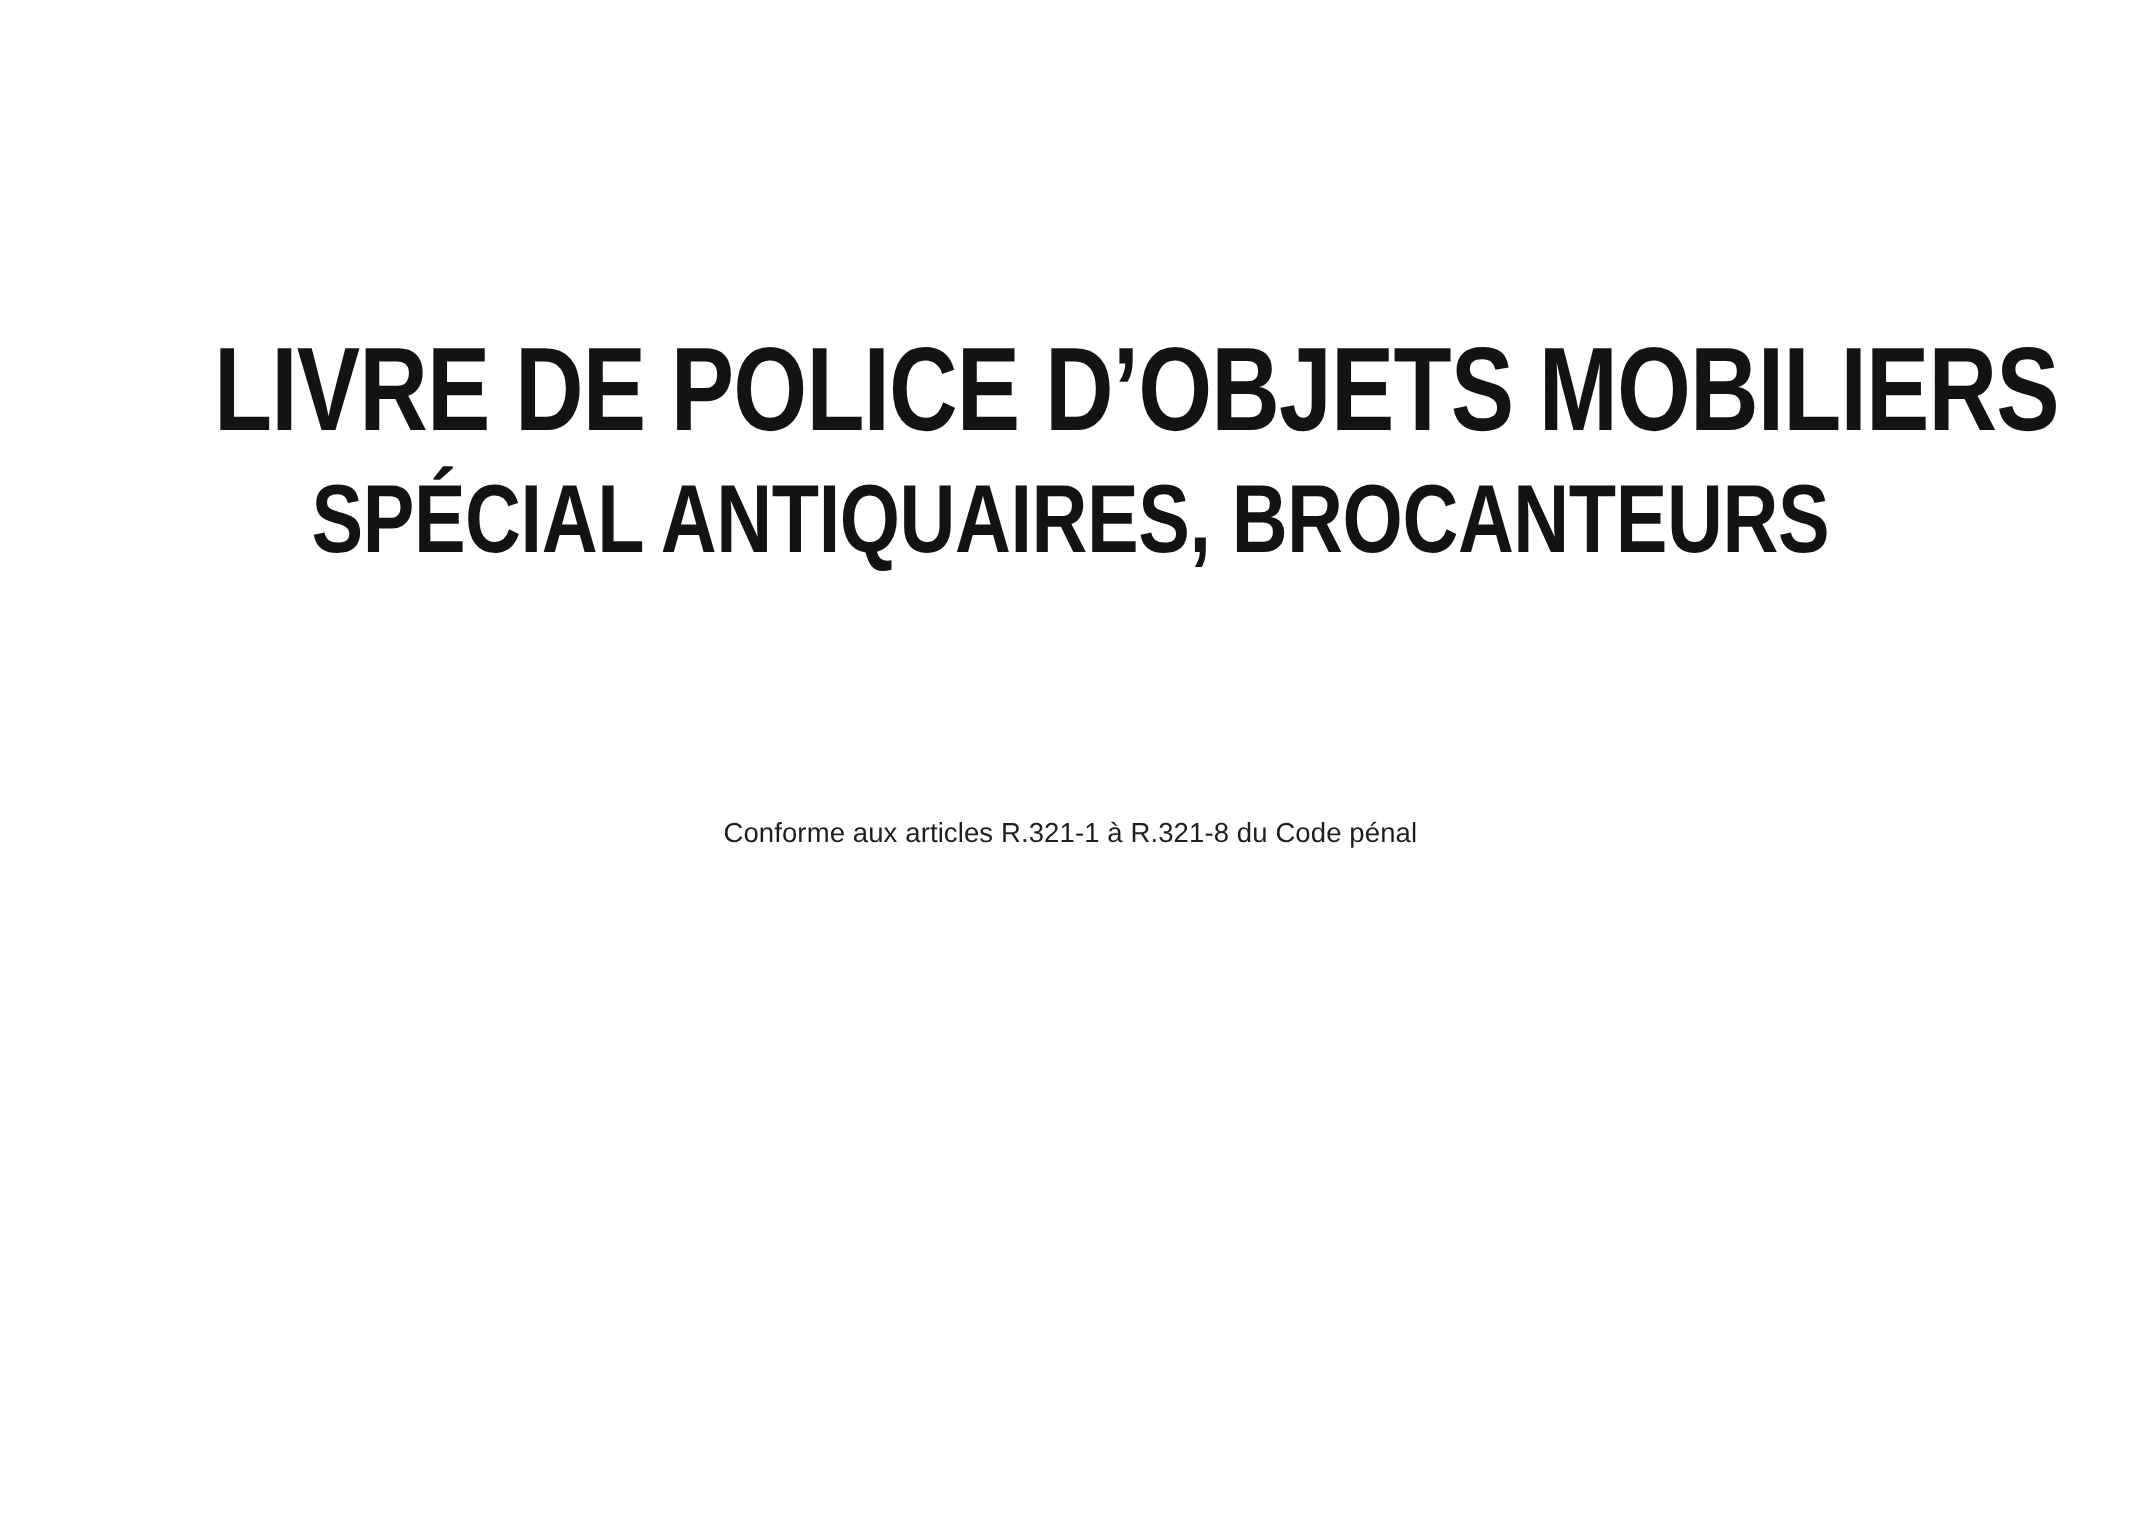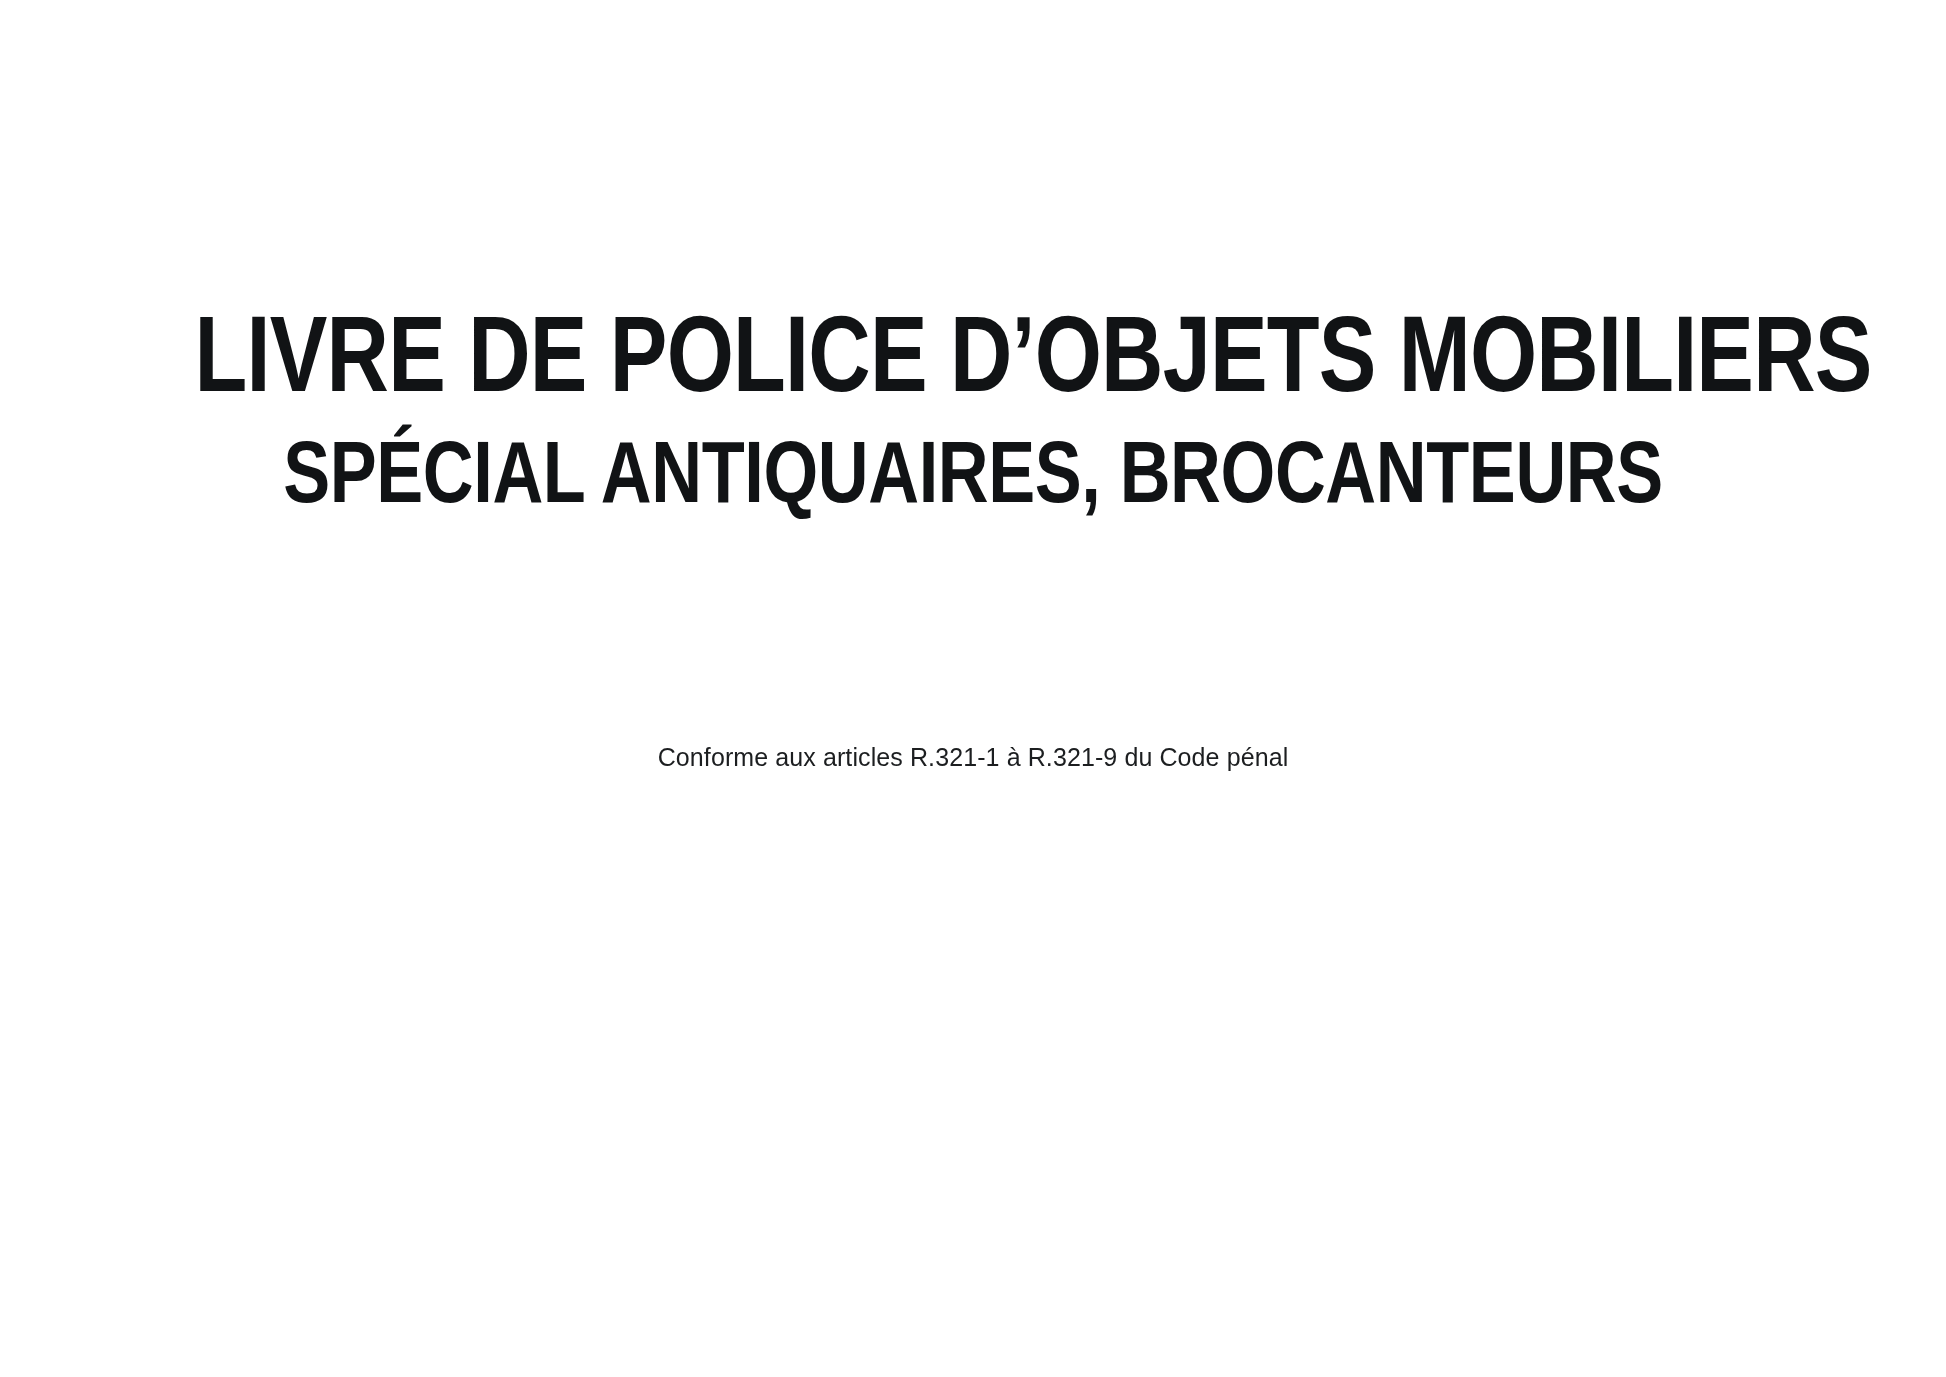--- a/index.html
+++ b/index.html
@@ -74,16 +74,16 @@
 <body>
 
 <div class="page">
 
   <div class="title-block">
     <div class="title-main">LIVRE DE POLICE D’OBJETS MOBILIERS</div>
     <div class="title-sub">SPÉCIAL ANTIQUAIRES, BROCANTEURS</div>
   </div>
 
   <div class="legal-block">
-    <div class="legal-line">Conforme aux articles R.321-1 à R.321-9 du Code pénal</div>
+    <div class="legal-line">Conforme aux articles R.321-1 à R.321-8 du Code pénal</div>
   </div>
 
 </div>
 
 </body></html>

